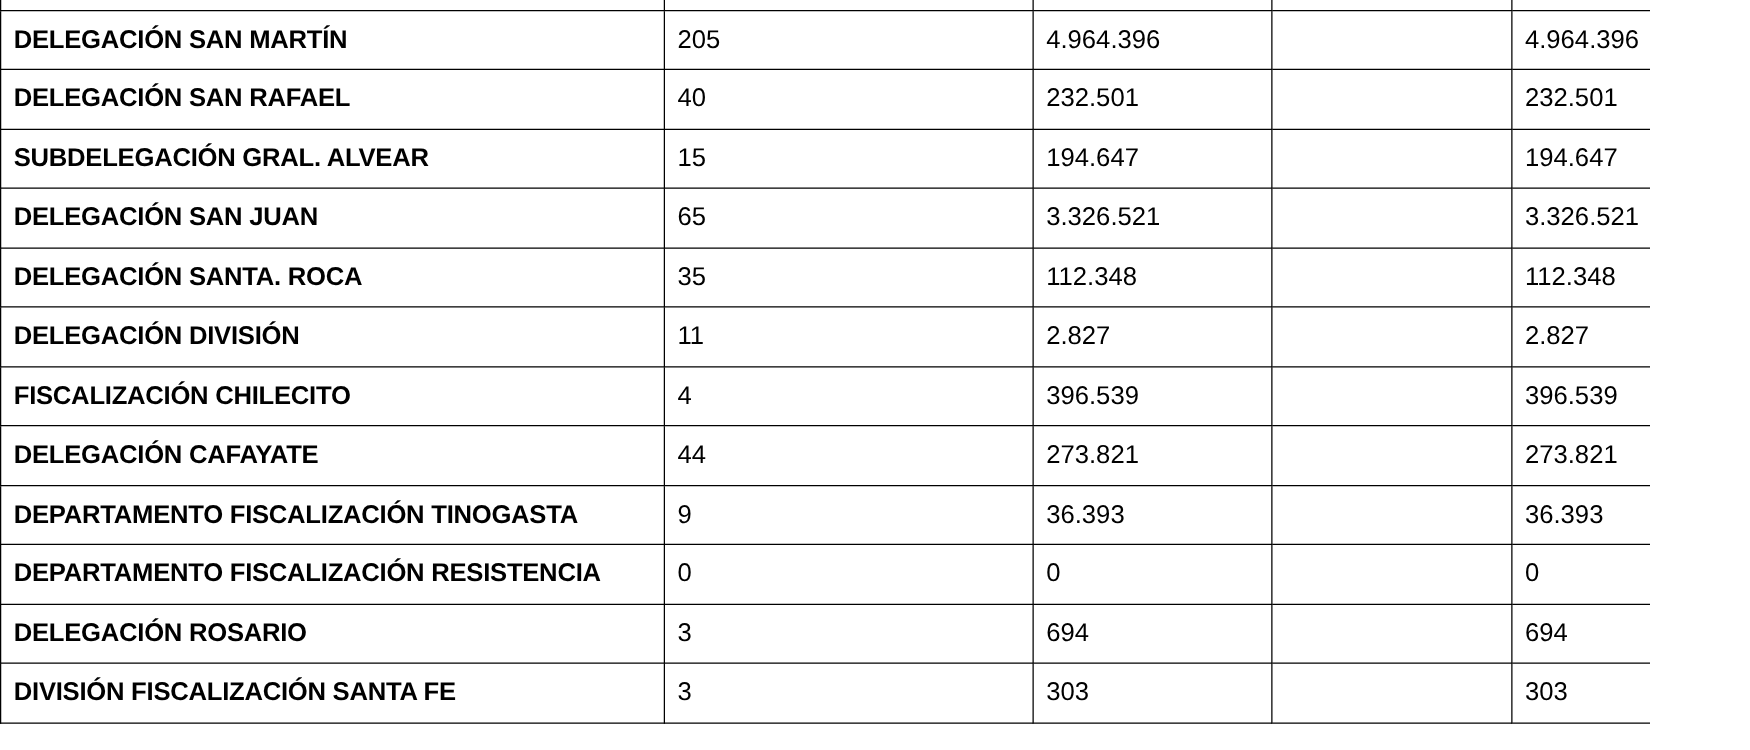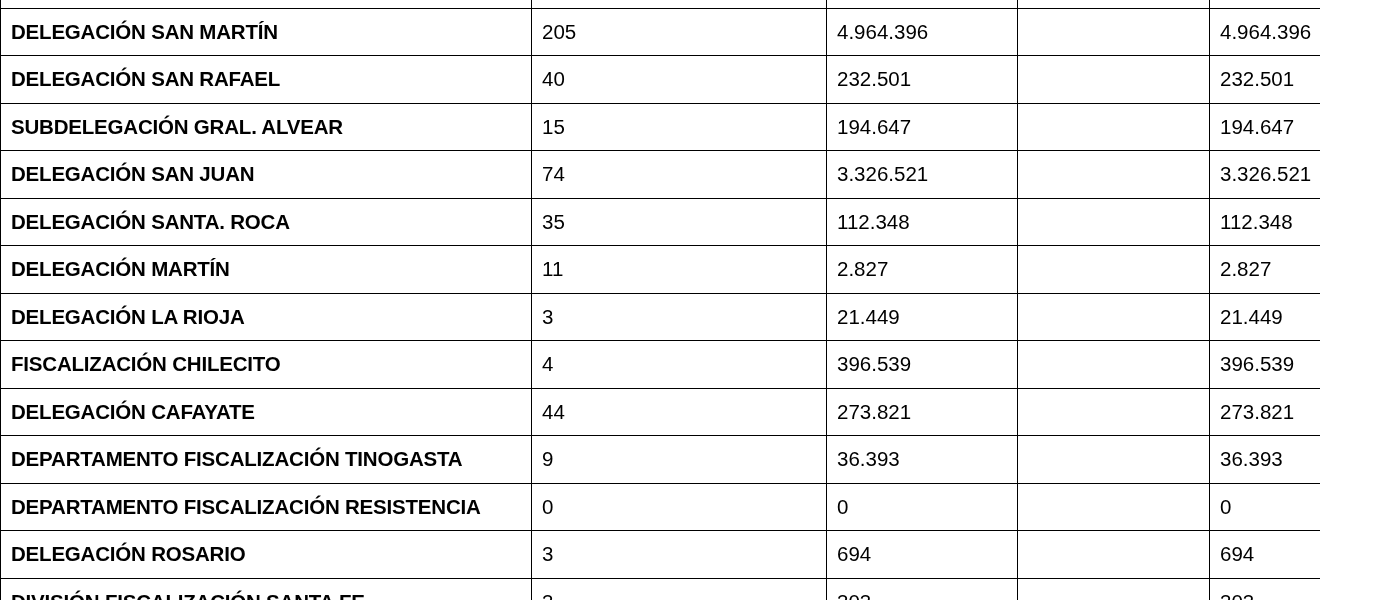--- a/index.html
+++ b/index.html
@@ -102,45 +102,38 @@
         </tr>
         <tr>
           <td class="name">SUBDELEGACIÓN GRAL. ALVEAR</td>
           <td class="qty">15</td>
           <td class="amt amt1">194.647</td>
           <td class="gap"></td>
           <td class="amt">194.647</td>
         </tr>
         <tr>
           <td class="name">DELEGACIÓN SAN JUAN</td>
-          <td class="qty">74</td>
+          <td class="qty">65</td>
           <td class="amt amt1">3.326.521</td>
           <td class="gap"></td>
           <td class="amt">3.326.521</td>
         </tr>
         <tr>
           <td class="name">DELEGACIÓN SANTA. ROCA</td>
           <td class="qty">35</td>
           <td class="amt amt1">112.348</td>
           <td class="gap"></td>
           <td class="amt">112.348</td>
         </tr>
         <tr>
-          <td class="name">DELEGACIÓN MARTÍN</td>
+          <td class="name">DELEGACIÓN DIVISIÓN</td>
           <td class="qty">11</td>
           <td class="amt amt1">2.827</td>
           <td class="gap"></td>
           <td class="amt">2.827</td>
-        </tr>
-        <tr>
-          <td class="name">DELEGACIÓN LA RIOJA</td>
-          <td class="qty">3</td>
-          <td class="amt amt1">21.449</td>
-          <td class="gap"></td>
-          <td class="amt">21.449</td>
         </tr>
         <tr>
           <td class="name">FISCALIZACIÓN CHILECITO</td>
           <td class="qty">4</td>
           <td class="amt amt1">396.539</td>
           <td class="gap"></td>
           <td class="amt">396.539</td>
         </tr>
         <tr>
           <td class="name">DELEGACIÓN CAFAYATE</td>

